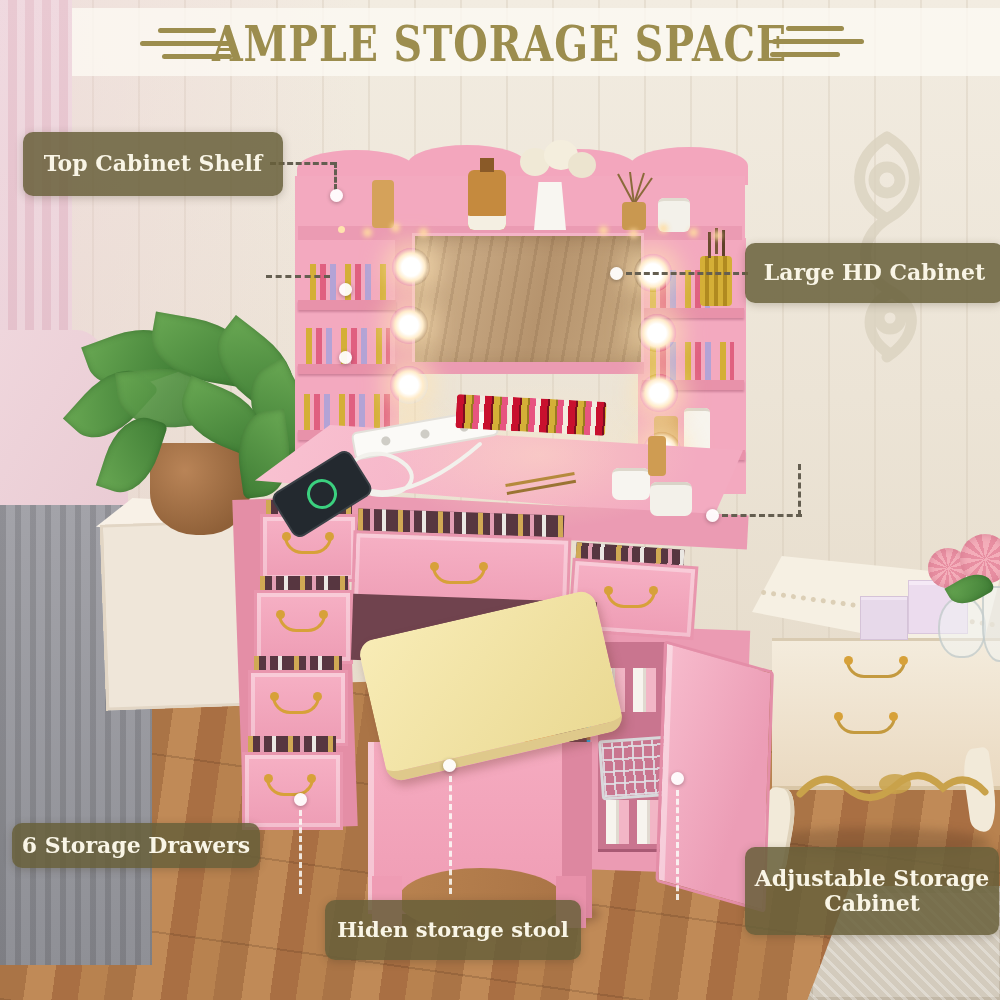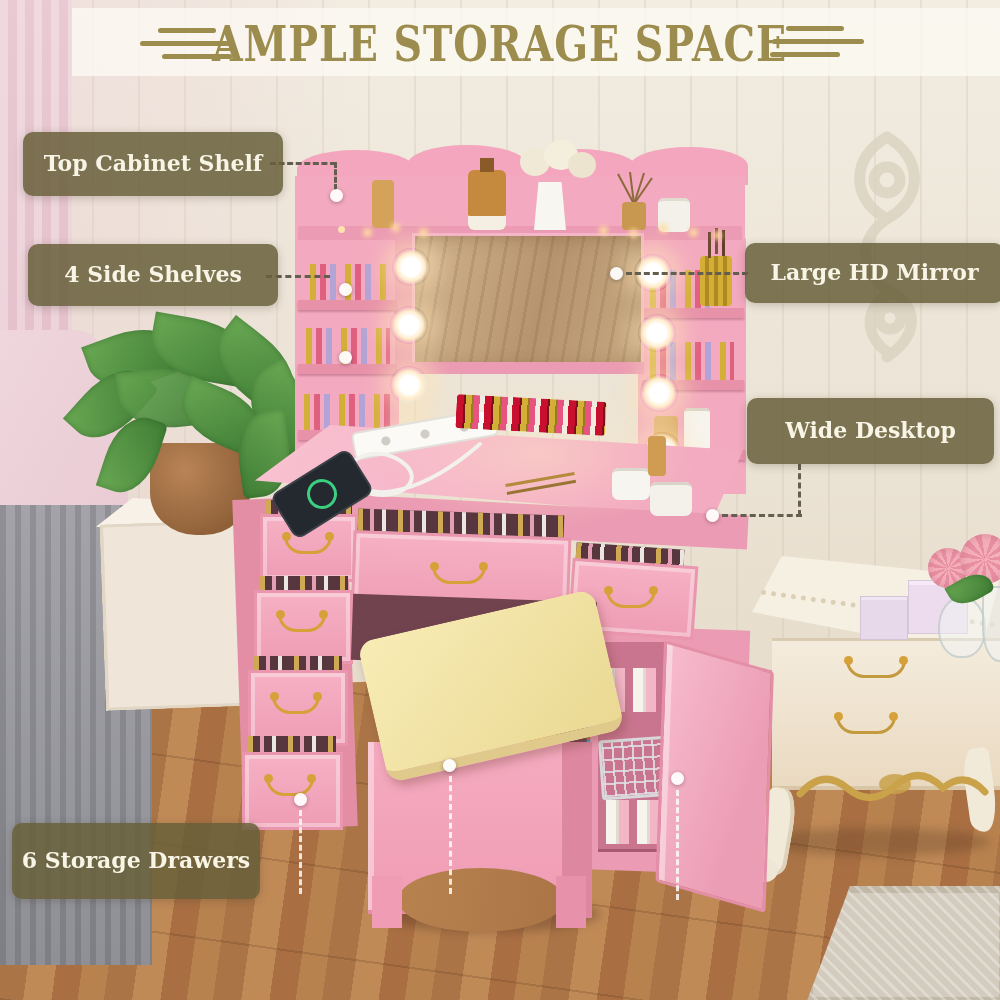--- a/index.html
+++ b/index.html
@@ -336,26 +336,26 @@
   <div class="abs speed" style="left:158px;top:28px;width:58px"></div>
   <div class="abs speed" style="left:140px;top:41px;width:92px"></div>
   <div class="abs speed" style="left:162px;top:54px;width:70px"></div>
   <div class="abs speed" style="left:786px;top:26px;width:58px"></div>
   <div class="abs speed" style="left:772px;top:39px;width:92px"></div>
   <div class="abs speed" style="left:770px;top:52px;width:70px"></div>
 
   <div class="abs pill" style="left:23px;top:132px;width:244px;height:64px;font-size:22px">
       <span>Top Cabinet Shelf</span>
     </div>
-  <div class="abs pill" style="left:28px;top:244px;width:234px;height:62px;font-size:22px">
-      <span>4 Side Shelves</span>
-    </div>
   <div class="abs pill" style="left:745px;top:243px;width:243px;height:60px;font-size:22px">
-      <span>Large HD Mirror</span>
-    </div>
-  <div class="abs pill" style="left:747px;top:398px;width:231px;height:66px;font-size:22px">
-      <span>Wide Desktop</span>
-    </div>
-  <div class="abs pill" style="left:12px;top:823px;width:232px;height:76px;font-size:22px">
+      <span>Large HD Cabinet</span>
+    </div>
+  <div class="abs pill" style="left:12px;top:823px;width:232px;height:45px;font-size:22px">
       <span>6 Storage Drawers</span>
     </div>
+  <div class="abs pill" style="left:745px;top:847px;width:238px;height:88px;font-size:22px">
+      <span>Adjustable Storage Cabinet</span>
+    </div>
+  <div class="abs pill" style="left:325px;top:900px;width:240px;height:60px;font-size:21px">
+      <span>Hiden storage stool</span>
+    </div>
 
 </div>
 
 </body></html>

